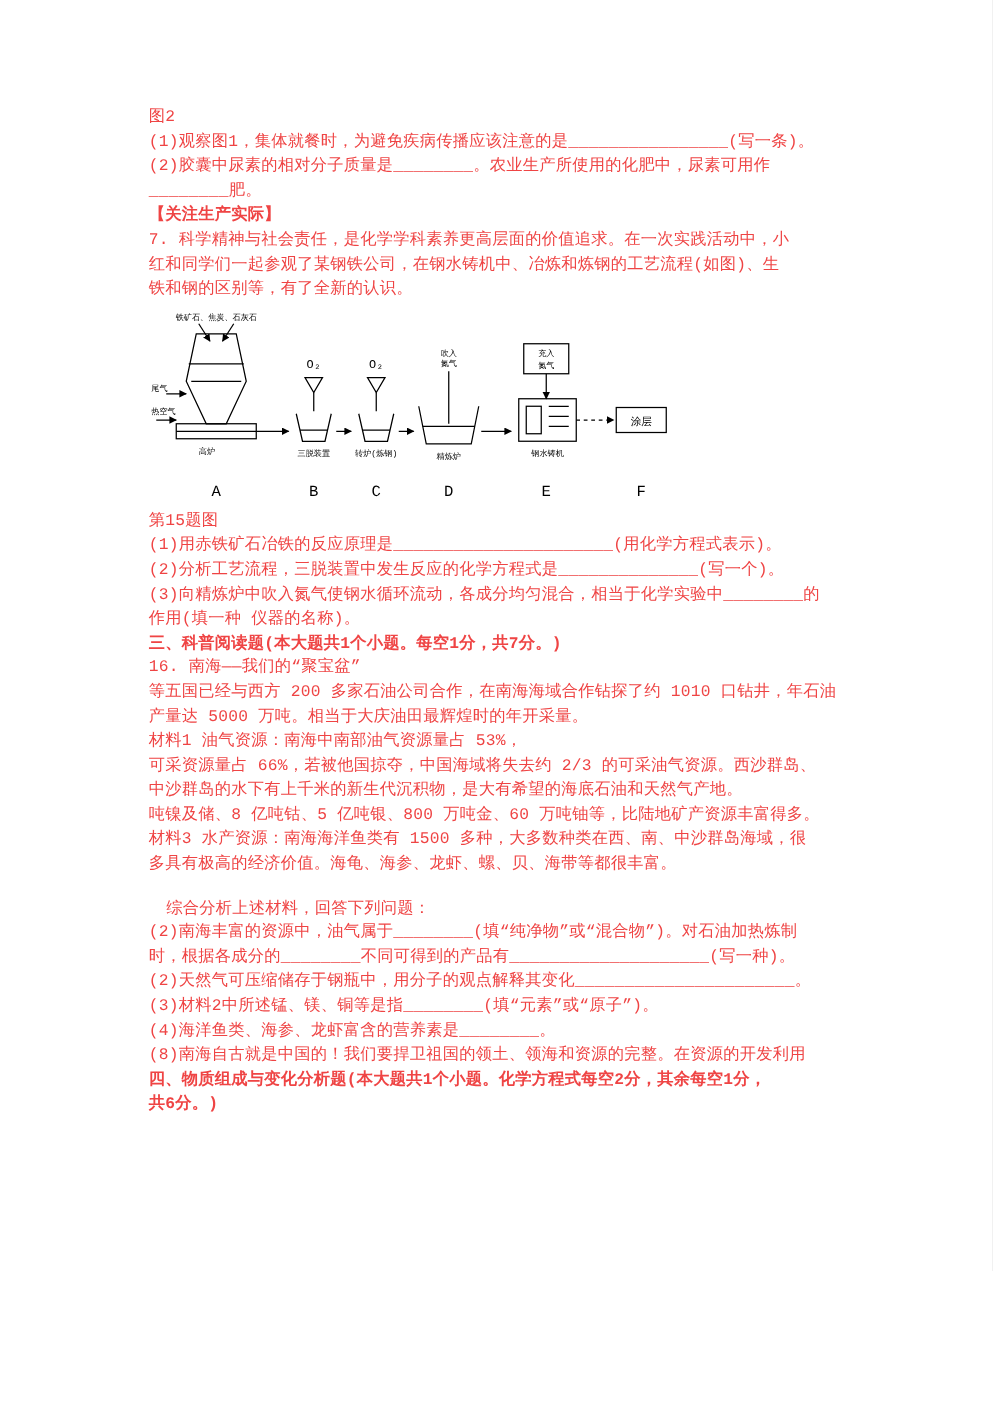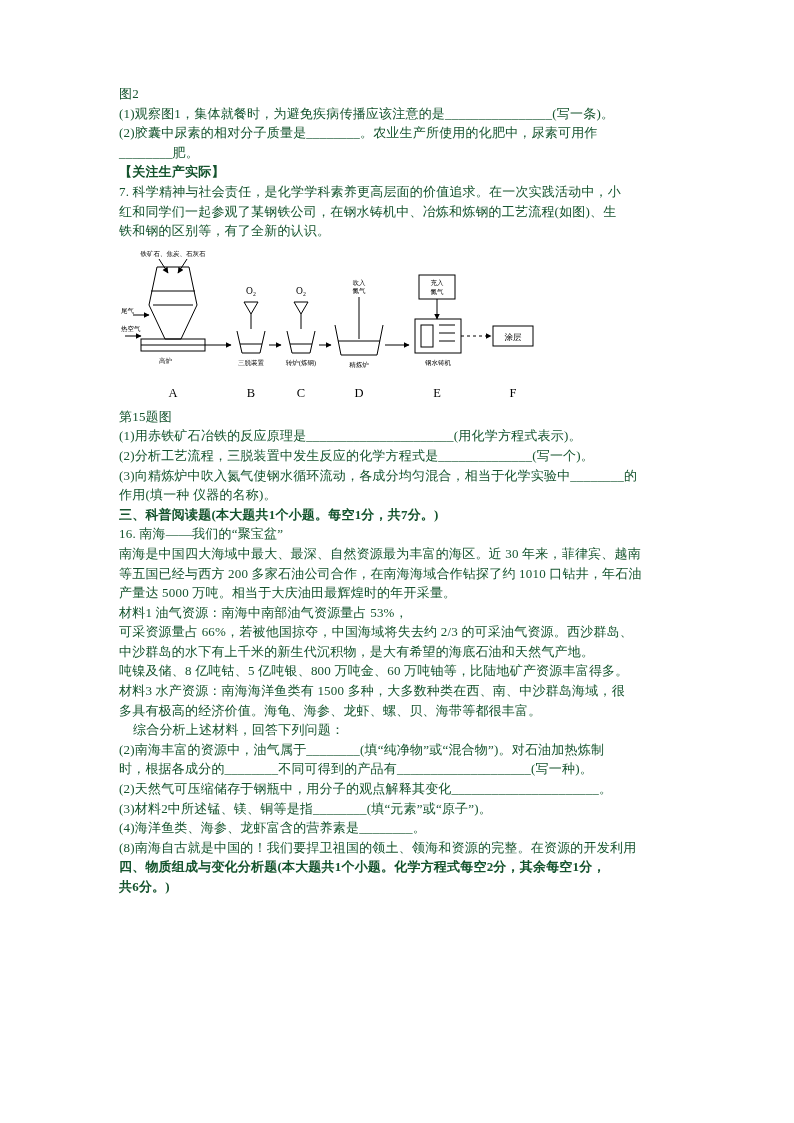--- a/index.html
+++ b/index.html
@@ -1,34 +1,34 @@
 <!DOCTYPE html>
 <html><head>
 <meta charset="utf-8">
 <style>
   html,body { margin:0; padding:0; background:#e8e8e8; }
   .page {
     position:relative;
     width:794px; height:1123px;
     margin:0 auto;
     background:#ffffff;
-    color:#14532d;
-    font-family:Liberation Serif, serif;
+    color:#ef4444;
+    font-family:Liberation Mono, monospace;
     overflow:hidden;
   }
   .content {
     position:absolute;
     left:119px; top:84px;
     width:562px;
     font-size:13px;
     line-height:19.6px;
   }
   .line { white-space:nowrap; letter-spacing:0.2px; }
   .bold { font-weight:bold; }
-  .indent { padding-left:14px; }
+  .indent { padding-left:14px;margin-top:16px; }
   .diagram-wrap { margin:6px 0 2px 0; }
   svg { display:block; }
   .shape { fill:none; stroke:#000; stroke-width:1; }
   .ln { stroke:#000; stroke-width:1; fill:none; }
   .dash { stroke:#000; stroke-width:1; fill:none; stroke-dasharray:3 3; }
   .t6 { font-size:6.5px; font-family:inherit; fill:#000; }
   .t8 { font-size:8.5px; font-family:inherit; fill:#000; }
   .t9 { font-size:9.5px; font-family:inherit; fill:#000; }
   .t12 { font-size:12.5px; font-family:inherit; fill:#000; }
 </style>
@@ -124,21 +124,20 @@
     </div>
 
     <div class="line">第15题图</div>
 
     <div class="line">(1)用赤铁矿石冶铁的反应原理是______________________(用化学方程式表示)。</div>
     <div class="line">(2)分析工艺流程，三脱装置中发生反应的化学方程式是______________(写一个)。</div>
     <div class="line">(3)向精炼炉中吹入氮气使钢水循环流动，各成分均匀混合，相当于化学实验中________的</div>
     <div class="line">作用(填一种 仪器的名称)。</div>
     <div class="line bold">三、科普阅读题(本大题共1个小题。每空1分，共7分。)</div>
     <div class="line">16. 南海——我们的“聚宝盆”</div>
-    <div class="line">南海是中国四大海域中最大、最深、自然资源最为丰富的海区。近 30 年来，菲律宾、越南</div>
     <div class="line">等五国已经与西方 200 多家石油公司合作，在南海海域合作钻探了约 1010 口钻井，年石油</div>
     <div class="line">产量达 5000 万吨。相当于大庆油田最辉煌时的年开采量。</div>
     <div class="line">材料1  油气资源：南海中南部油气资源量占 53%，</div>
     <div class="line">可采资源量占 66%，若被他国掠夺，中国海域将失去约 2/3 的可采油气资源。西沙群岛、</div>
     <div class="line">中沙群岛的水下有上千米的新生代沉积物，是大有希望的海底石油和天然气产地。</div>
     <div class="line">吨镍及储、8 亿吨钴、5 亿吨银、800 万吨金、60 万吨铀等，比陆地矿产资源丰富得多。</div>
     <div class="line">材料3  水产资源：南海海洋鱼类有 1500 多种，大多数种类在西、南、中沙群岛海域，很</div>
     <div class="line">多具有极高的经济价值。海龟、海参、龙虾、螺、贝、海带等都很丰富。</div>
     <div class="line indent">综合分析上述材料，回答下列问题：</div>
     <div class="line">(2)南海丰富的资源中，油气属于________(填“纯净物”或“混合物”)。对石油加热炼制</div>

